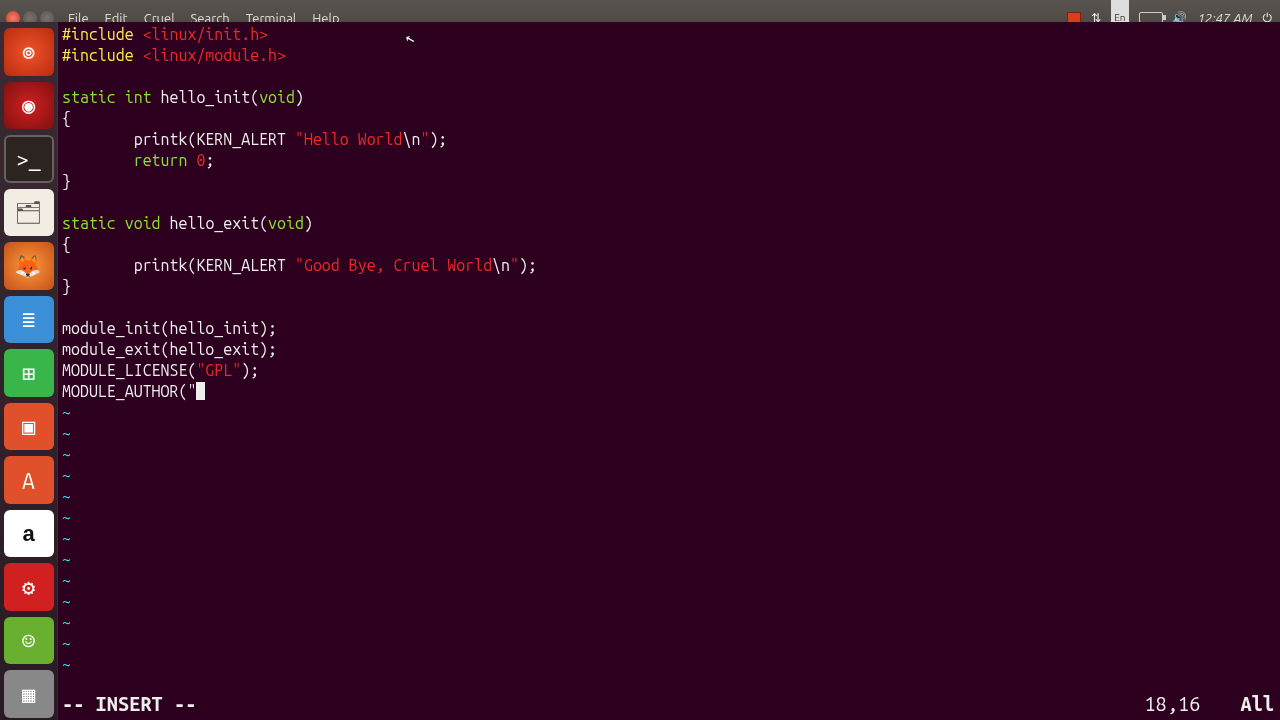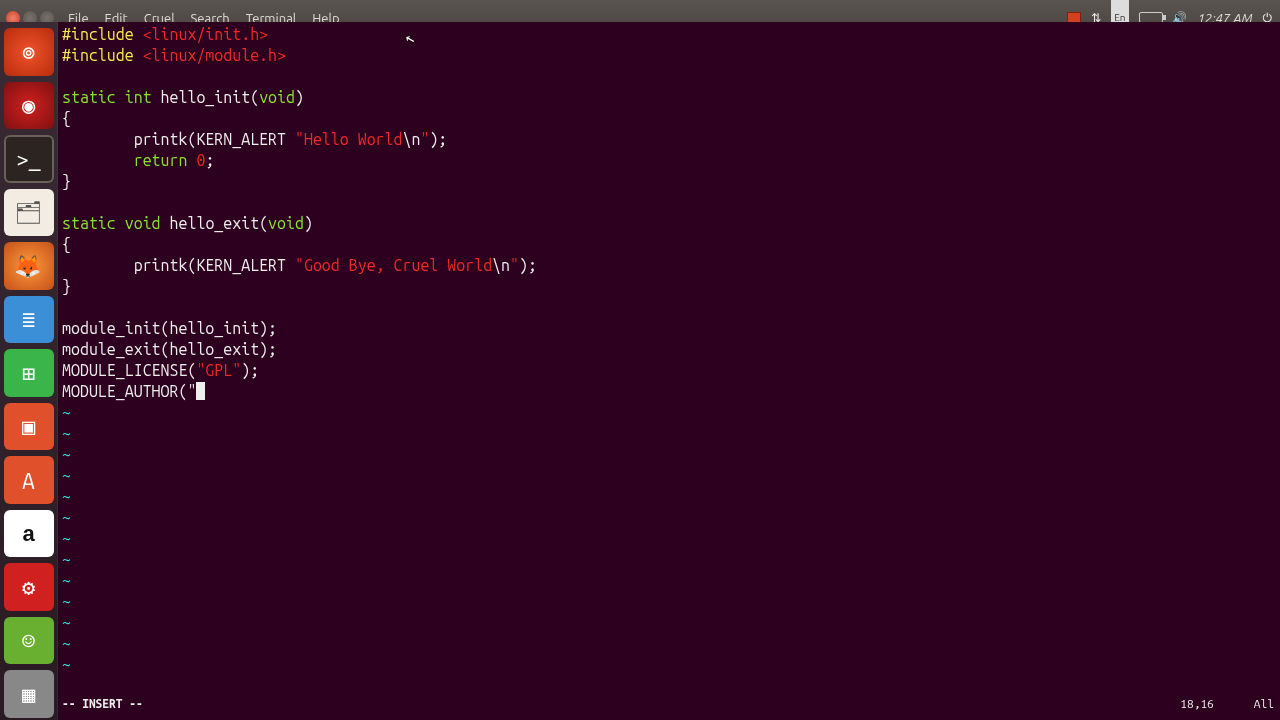--- a/index.html
+++ b/index.html
@@ -70,27 +70,27 @@
 .num  { color: #ef2929; }
 .str  { color: #ef2929; }   
 .tilde { color: #34e2e2; }
 
 .cursor {
   display: inline-block; width: 9px; height: 18px;
   background: #eeeeec; vertical-align: text-bottom;
 }
 .statusbar {
   position: absolute; bottom: 6px; left: 4px; right: 6px;
-  font-family: "Ubuntu Mono", monospace; font-size: 12px;
+  font-family: "Ubuntu Mono", monospace; font-size: 20px;
   color: #eeeeec; font-weight: 700;
   display: flex;
 }
 .statusbar .mode { }
 .statusbar .pos { margin-left: auto; margin-right: 40px; font-weight: 400; }
-.statusbar .all { font-weight: 400; }
+.statusbar .all { font-weight: 700; }
 
 .mouse-cursor {
   position: absolute;
   color: #fff; font-size: 16px;
   transform: rotate(-15deg);
   text-shadow: 0 0 2px #000;
 }
 </style>
 </head>
 <body>

